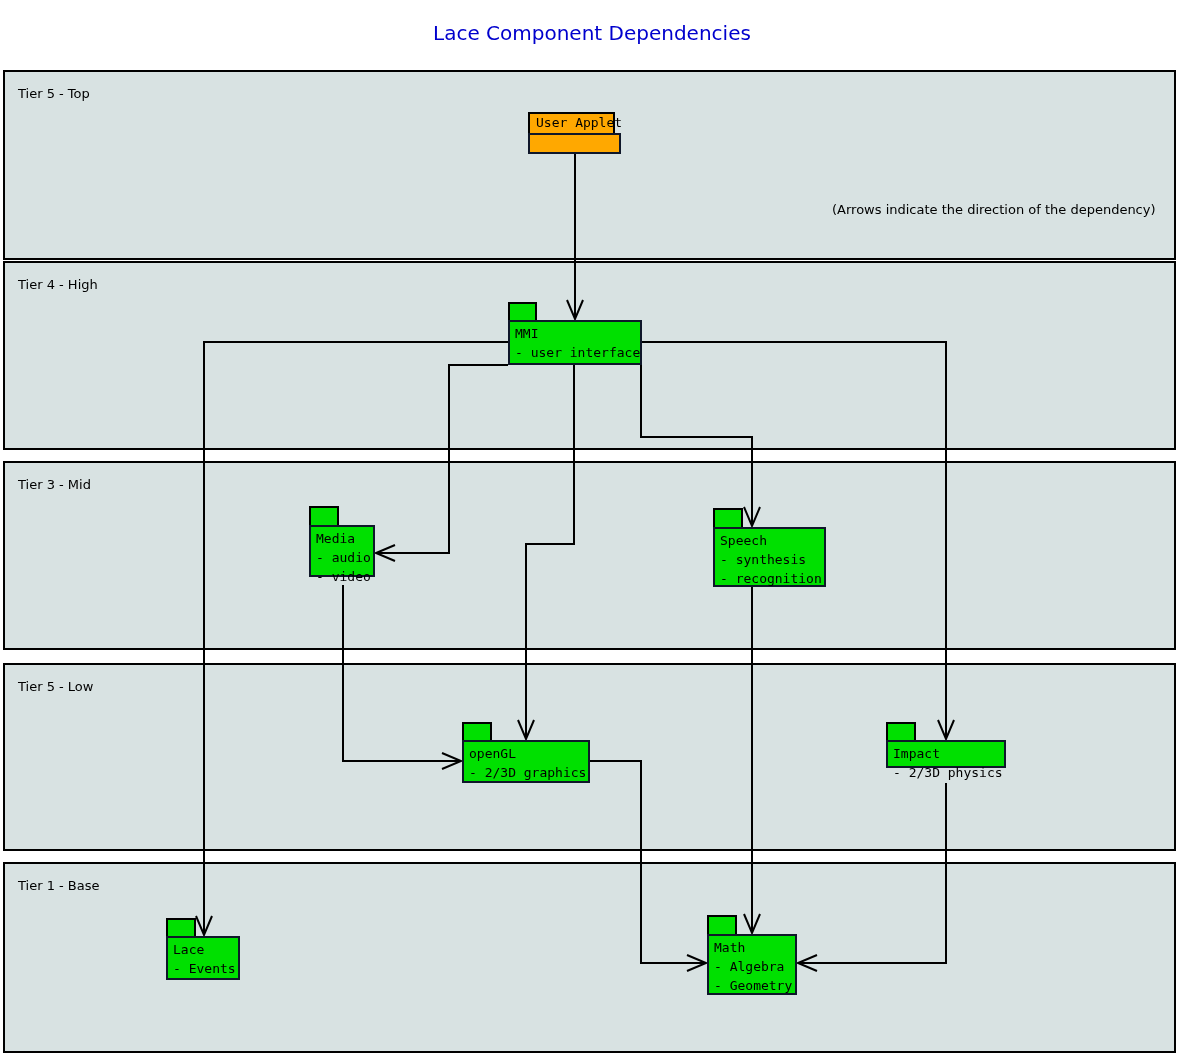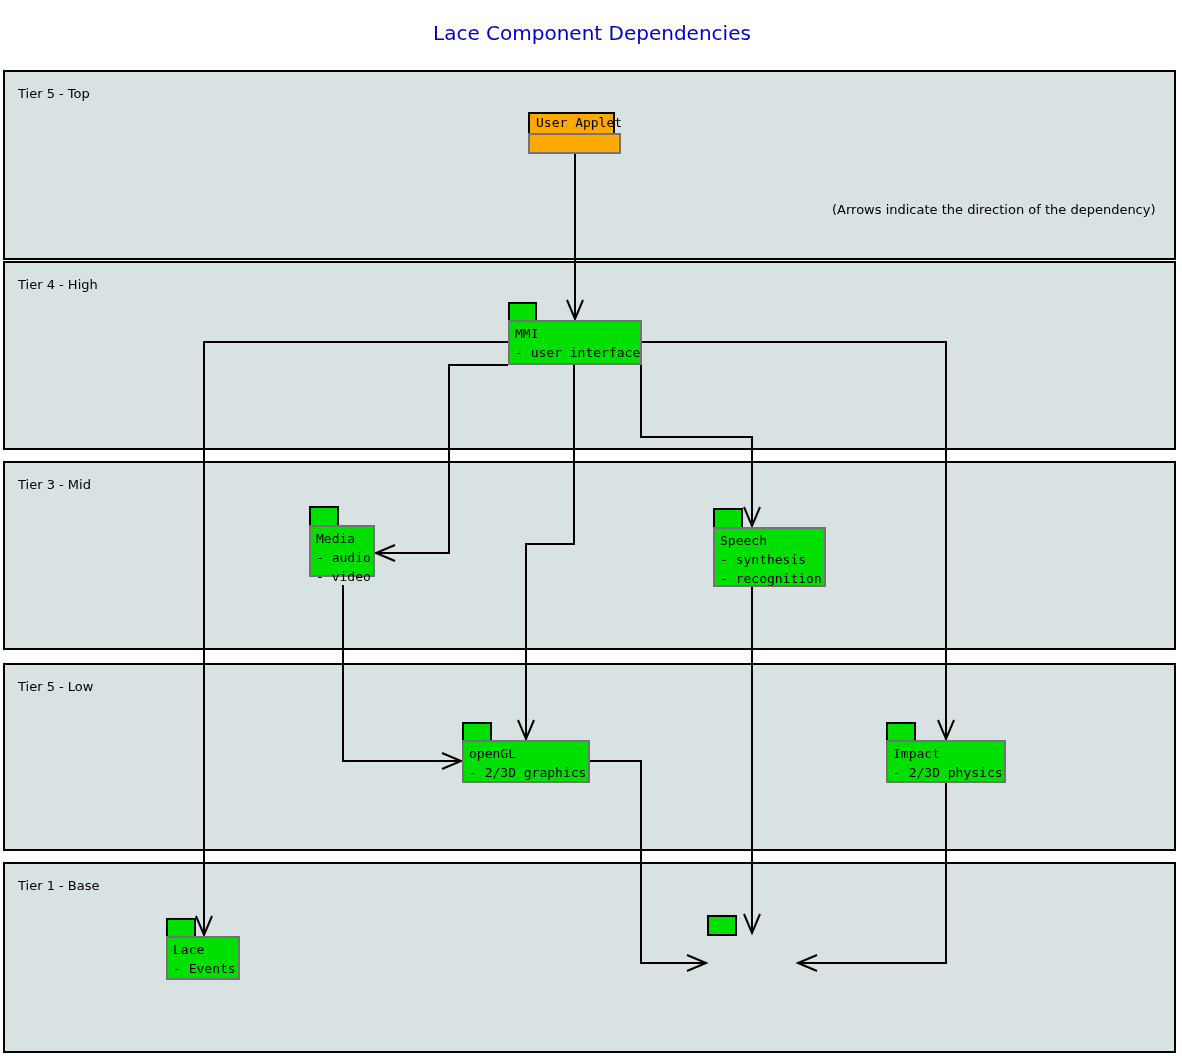--- a/index.html
+++ b/index.html
@@ -28,21 +28,21 @@
   .note{
     position:absolute;left:832px;top:202px;font-size:13px;white-space:nowrap;
   }
   svg.wires{position:absolute;left:0;top:0;z-index:5;}
   svg.wires path{stroke:var(--line);stroke-width:2;fill:none;}
   .comp{position:absolute;z-index:10;}
   .comp .tab{
     background:var(--green);border:2px solid #000;box-sizing:border-box;
   }
   .comp .cbody{
-    background:var(--green);border:2px solid #737373;box-sizing:border-box;
+    background:var(--green);border:2px solid #0f172a;box-sizing:border-box;
     margin-top:-2px;
     font-family:"DejaVu Sans Mono", monospace;font-size:13px;line-height:19px;
     padding:2px 0 0 5px;white-space:nowrap;
   }
   .comp.orange .tab,.comp.orange .cbody{background:var(--orange);}
   .comp.orange .tab{
     font-family:"DejaVu Sans Mono", monospace;font-size:13px;line-height:18px;
     padding-left:6px;white-space:nowrap;
   }
 </style>
@@ -121,29 +121,34 @@
 <div class="comp" style="left:462px;top:722px;">
   <div class="tab" style="width:30px;height:20px;"></div>
   <div class="cbody" style="width:128px;height:43px;">
     <div>openGL</div>
     <div>- 2/3D graphics</div>
   </div>
 </div>
 
 <div class="comp" style="left:886px;top:722px;">
   <div class="tab" style="width:30px;height:20px;"></div>
-  <div class="cbody" style="width:120px;height:43px;">
+  <div class="cbody" style="width:120px;height:28px;">
     <div>Impact</div>
     <div>- 2/3D physics</div>
   </div>
 </div>
 
 <div class="comp" style="left:166px;top:918px;">
   <div class="tab" style="width:30px;height:20px;"></div>
   <div class="cbody" style="width:74px;height:44px;">
     <div>Lace</div>
     <div>- Events</div>
   </div>
 </div>
 
 <div class="comp" style="left:707px;top:915px;">
   <div class="tab" style="width:30px;height:21px;"></div>
+  <div class="cbody" style="width:90px;height:61px;">
+    <div>Math</div>
+    <div>- Algebra</div>
+    <div>- Geometry</div>
+  </div>
 </div>
 
 </body></html>

